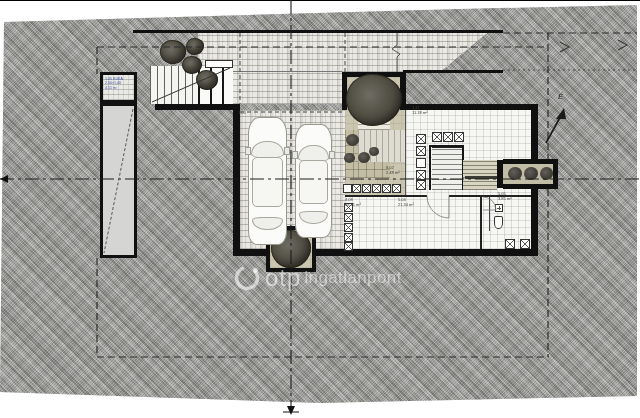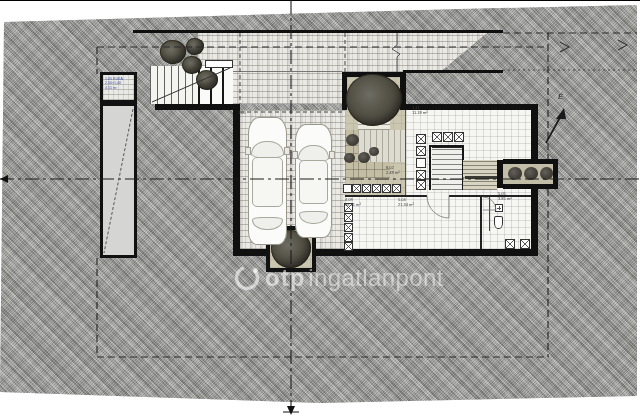--- a/index.html
+++ b/index.html
@@ -69,22 +69,22 @@
       border-radius:35% 35% 50% 50%/25% 25% 85% 85%;}
   .car-mirror{position:absolute;width:4px;height:6px;background:#e8e8e4;border:1px solid #a0a096;}
   
   .lbl{font-size:4px;line-height:1.2;color:#3c3c3c;white-space:nowrap;}
   .lbl span{display:block;}
   .bluelbl{font-size:3.6px;line-height:1.25;color:#3b50a8;white-space:nowrap;padding:2px 0 0 2px;}
   .bluelbl span{display:block;}
   .north-label{font-size:8px;font-style:italic;color:#222;}
   
   .wm{display:flex;align-items:center;gap:3px;}
-  .wm-brand{font-weight:bold;font-size:24px;letter-spacing:1px;color:rgba(255,255,255,.58);}
-  .wm-suffix{font-weight:normal;font-size:24px;letter-spacing:.4px;color:rgba(255,255,255,.50);}
+  .wm-brand{font-weight:normal;font-size:24px;letter-spacing:1px;color:rgba(255,255,255,.58);}
+  .wm-suffix{font-weight:normal;font-size:17px;letter-spacing:.4px;color:rgba(255,255,255,.50);}
 </style>
 </head>
 <body>
 
 <div id="canvas">
 
   <div class="abs" style="left:0;top:0;width:640px;height:1.2px;background:#000;"></div>
 
   <div class="abs site" style="left:0;top:0;width:640px;height:418px;"></div>
 

